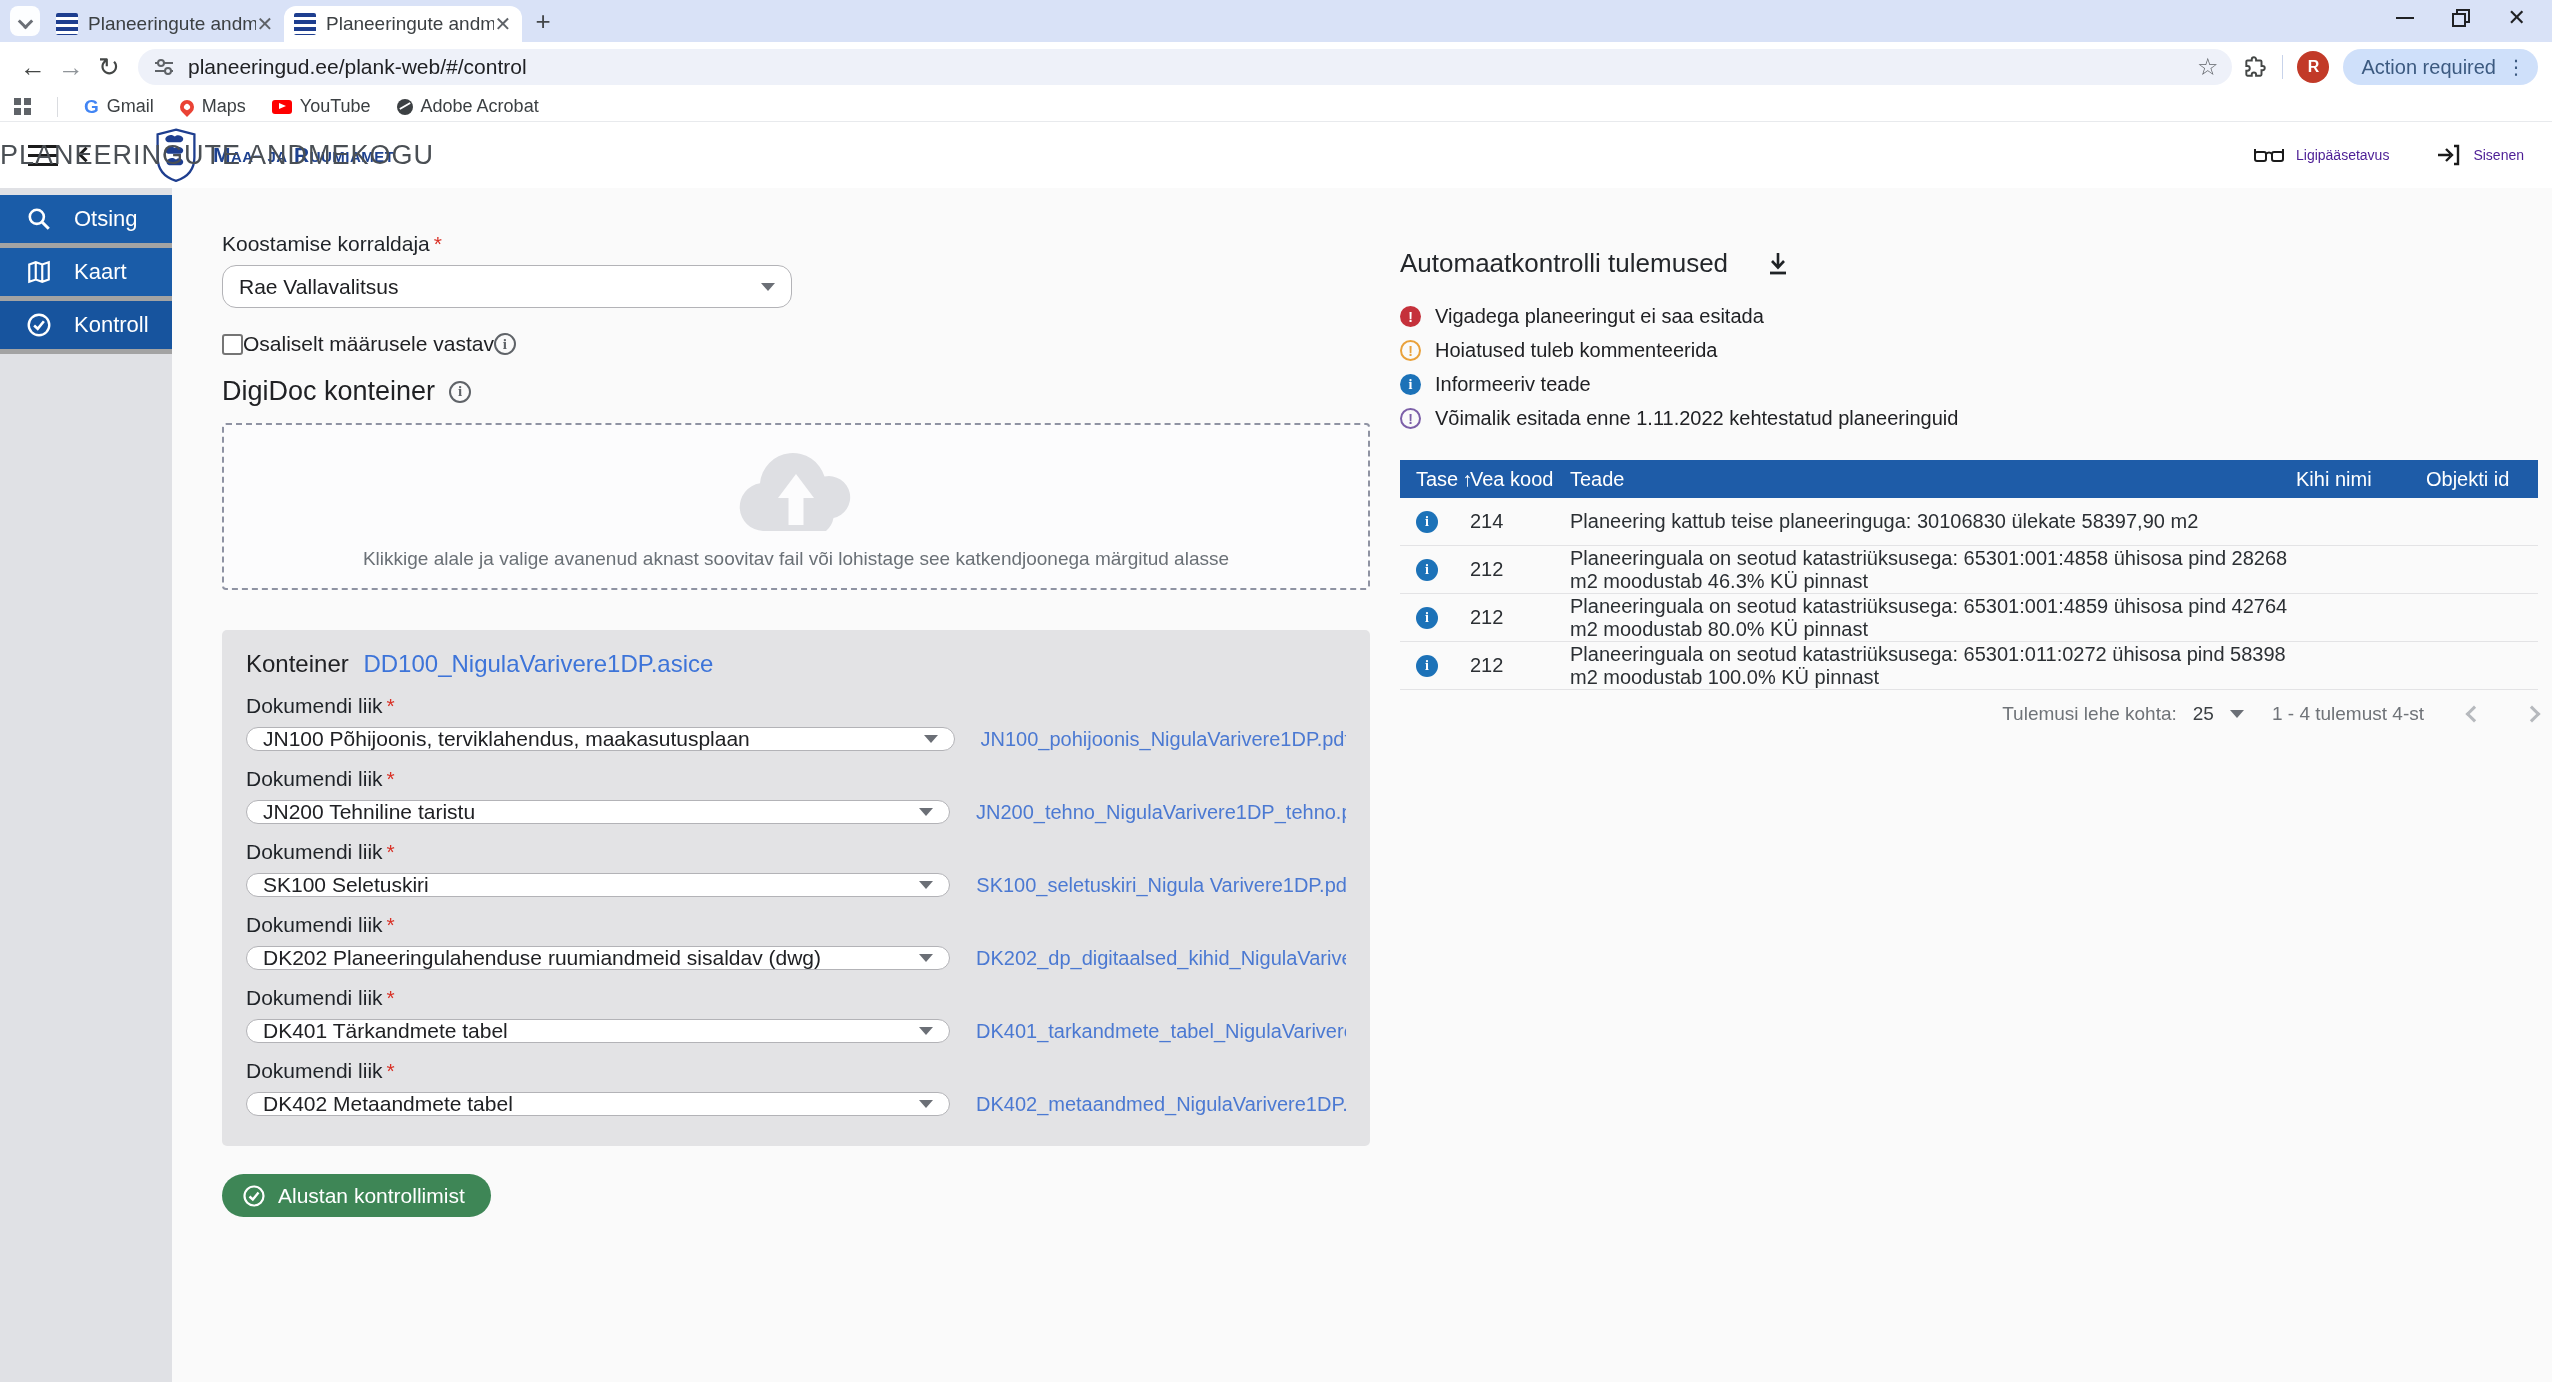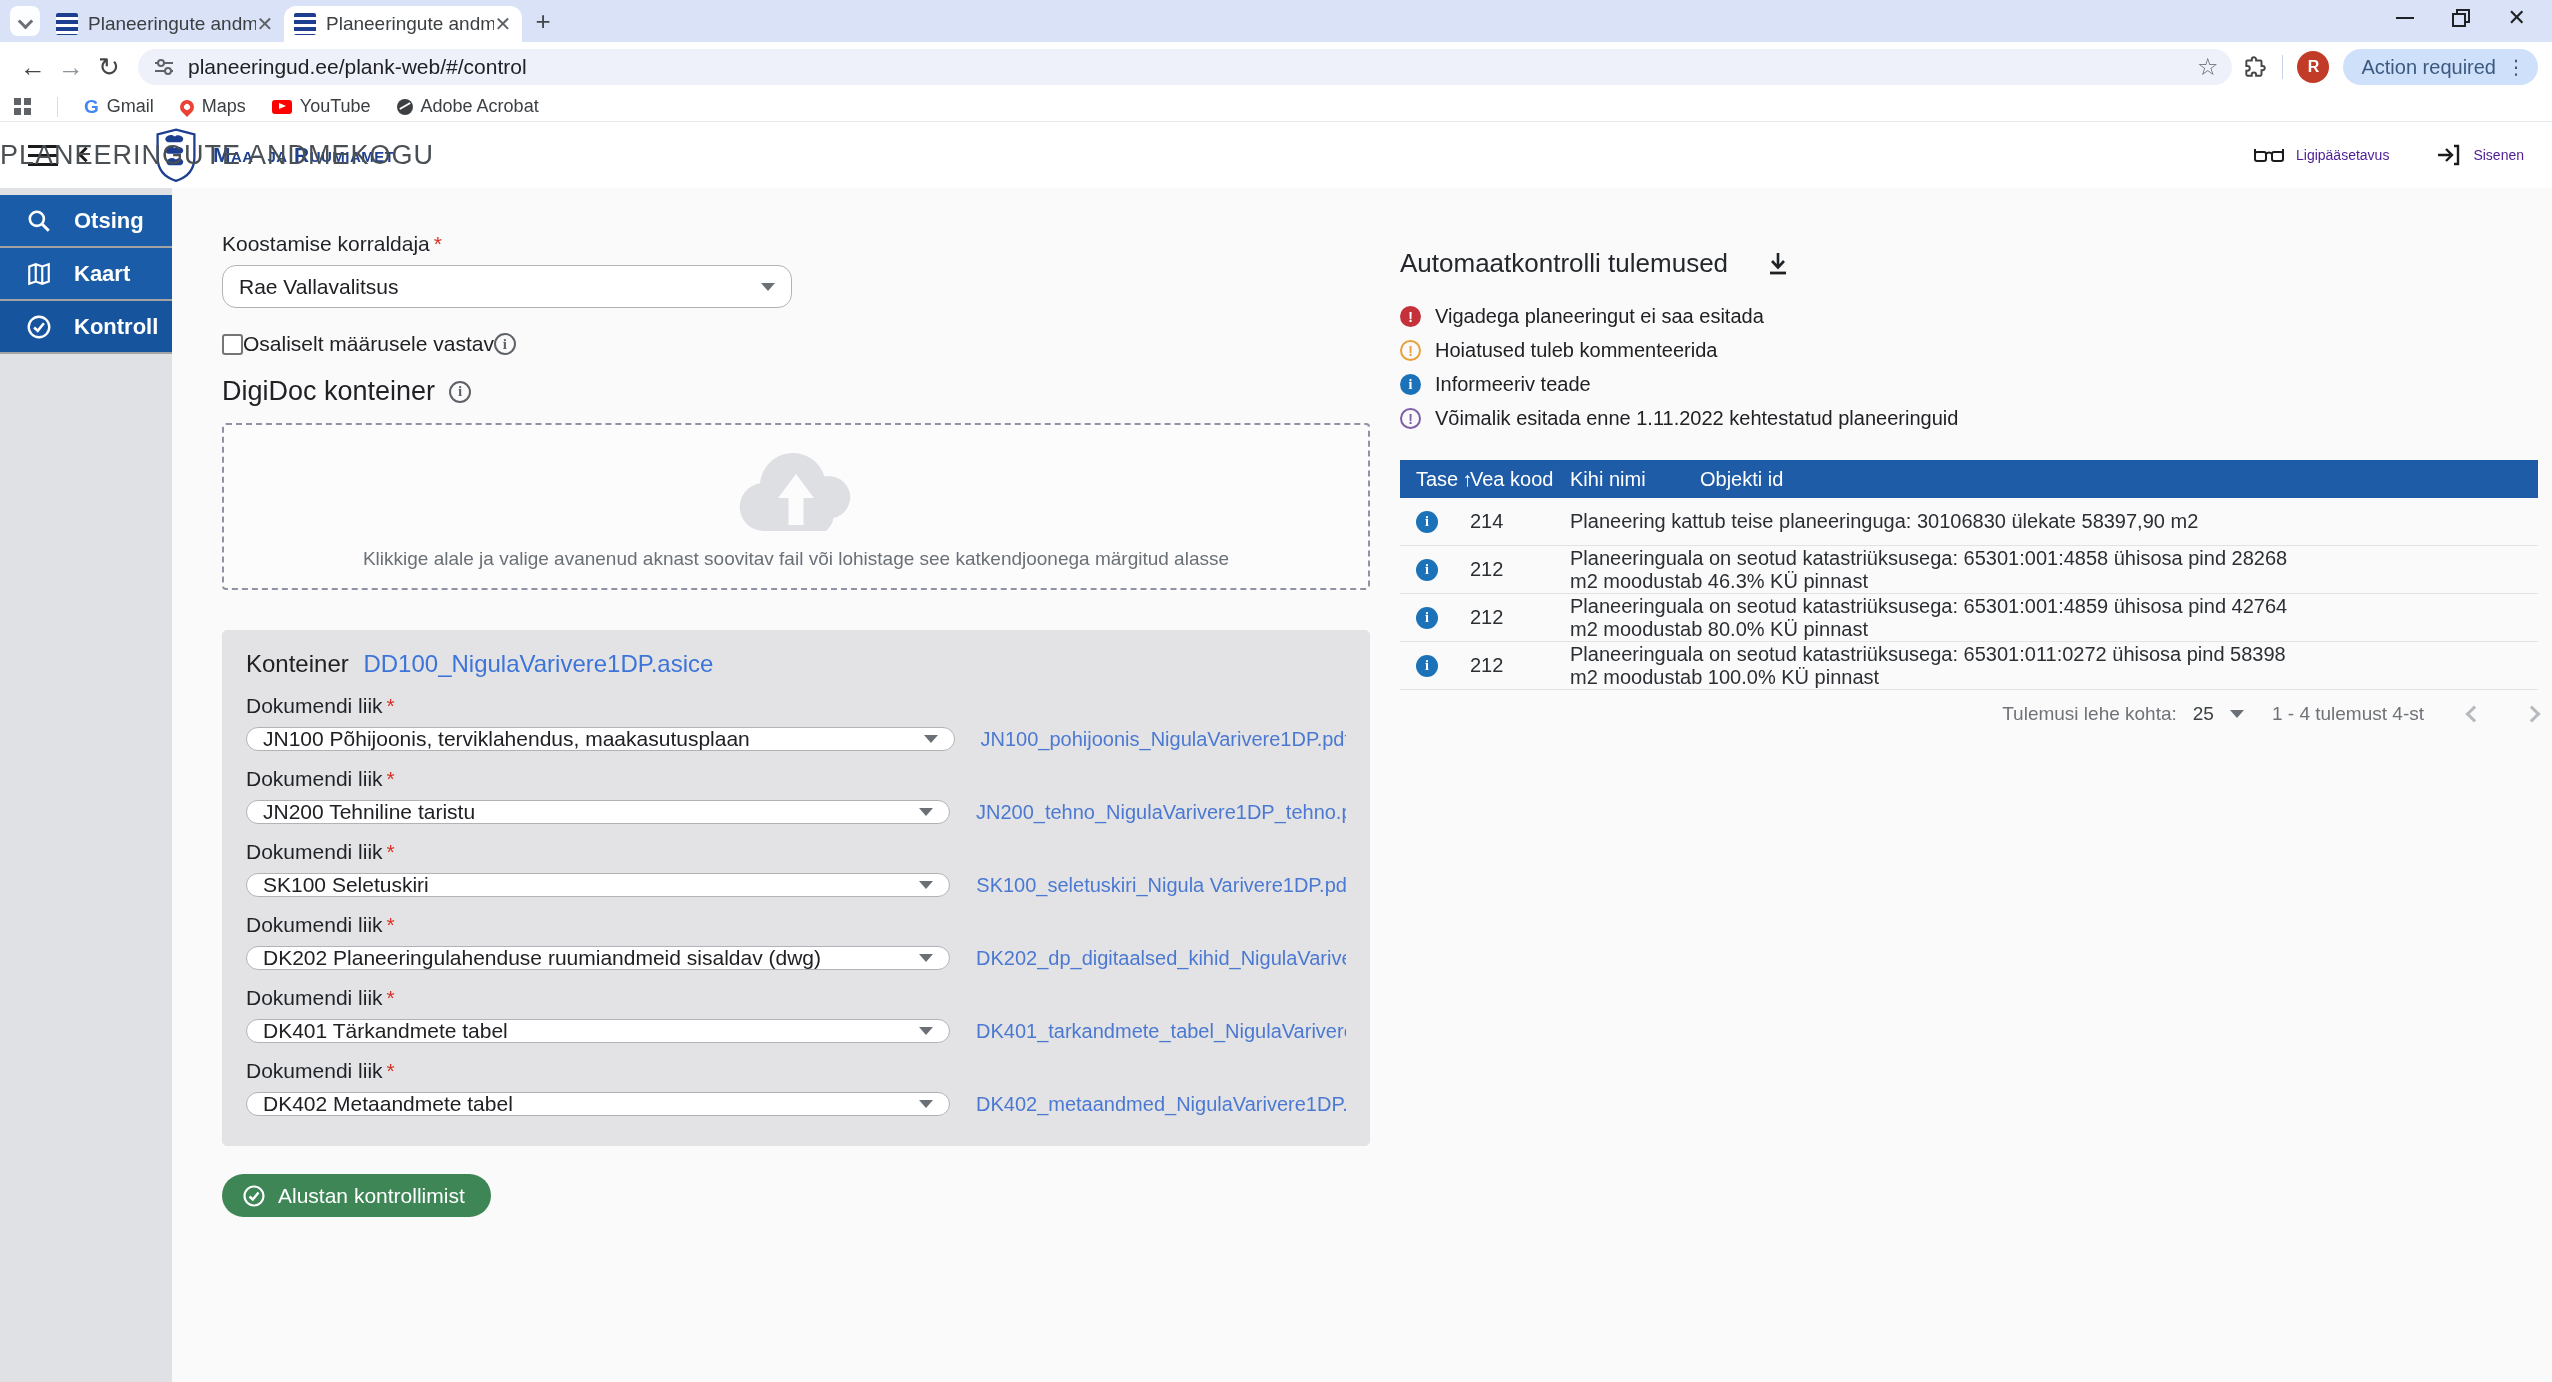--- a/index.html
+++ b/index.html
@@ -55,21 +55,21 @@
   .chev.down { transform:rotate(45deg); border-color:#6B6F76; }
   .logo-wrap { display:flex; align-items:center; margin-left:62px; gap:14px; }
   .logo-text { font-size:21px; font-weight:bold; color:#1E4290; font-variant:small-caps; letter-spacing:0.5px; }
   .page-title { position:absolute; left:0; right:0; text-align:left; font-size:27px; letter-spacing:1px; color:#4A4F54; font-weight:500; pointer-events:none; }
   .hdr-right { margin-left:auto; display:flex; align-items:center; gap:46px; font-size:14px; color:#4c1d95; }
   .hdr-item { display:flex; align-items:center; gap:12px; }
 
   
   .app-body { display:flex; height:1194px; }
   .sidebar { width:172px; background:#E0E1E5; flex:0 0 172px; padding-top:7px; }
-  .side-item { height:53px; background:#1A5CA8; color:#fff; display:flex; align-items:center; gap:22px; padding-left:26px; font-size:22px; font-weight:700; border-bottom:2px solid #a3a3a3; }
+  .side-item { height:53px; background:#1A5CA8; color:#fff; display:flex; align-items:center; gap:22px; padding-left:26px; font-size:22px; font-weight:400; border-bottom:5px solid #a3a3a3; }
   .side-item.active { background:#17549E; }
   .main { flex:1; display:flex; background:#FAFAFA; padding-top:44px; }
   .left-col { width:1148px; margin-left:50px; flex:0 0 1148px; }
   .right-col { flex:1; margin-left:30px; margin-right:14px; padding-top:16px; }
 
   
   .fld-label { font-size:21px; font-weight:500; color:#1F2328; margin-bottom:9px; }
   .req { color:#D93025; margin-left:4px; }
   .selectbox { height:43px; width:570px; background:#fff; border:1px solid #B3B3B7; border-radius:14px; display:flex; align-items:center; padding:0 16px; font-size:21px; color:#202124; }
   .selectbox .caret { margin-left:auto; border-left:7px solid transparent; border-right:7px solid transparent; border-top:8px solid #6B6F76; }
@@ -409,20 +409,21 @@
         </div>
       </div>
 
       <div class="rtable">
         <div class="thead">
           <span class="c-tase">
               <span>Tase</span>
               <span>↑</span>
             </span>
           <span class="c-code">Vea kood</span>
+          <span class="c-teade">Teade</span>
           <span class="c-kihi">Kihi nimi</span>
           <span class="c-obj">Objekti id</span>
         </div>
 
         <div class="trow">
           <span class="c-tase">
               <span class="row-info">i</span>
             </span>
           <span class="c-code">214</span>
           <span class="c-teade">Planeering kattub teise planeeringuga: 30106830 ülekate 58397,90 m2</span>

